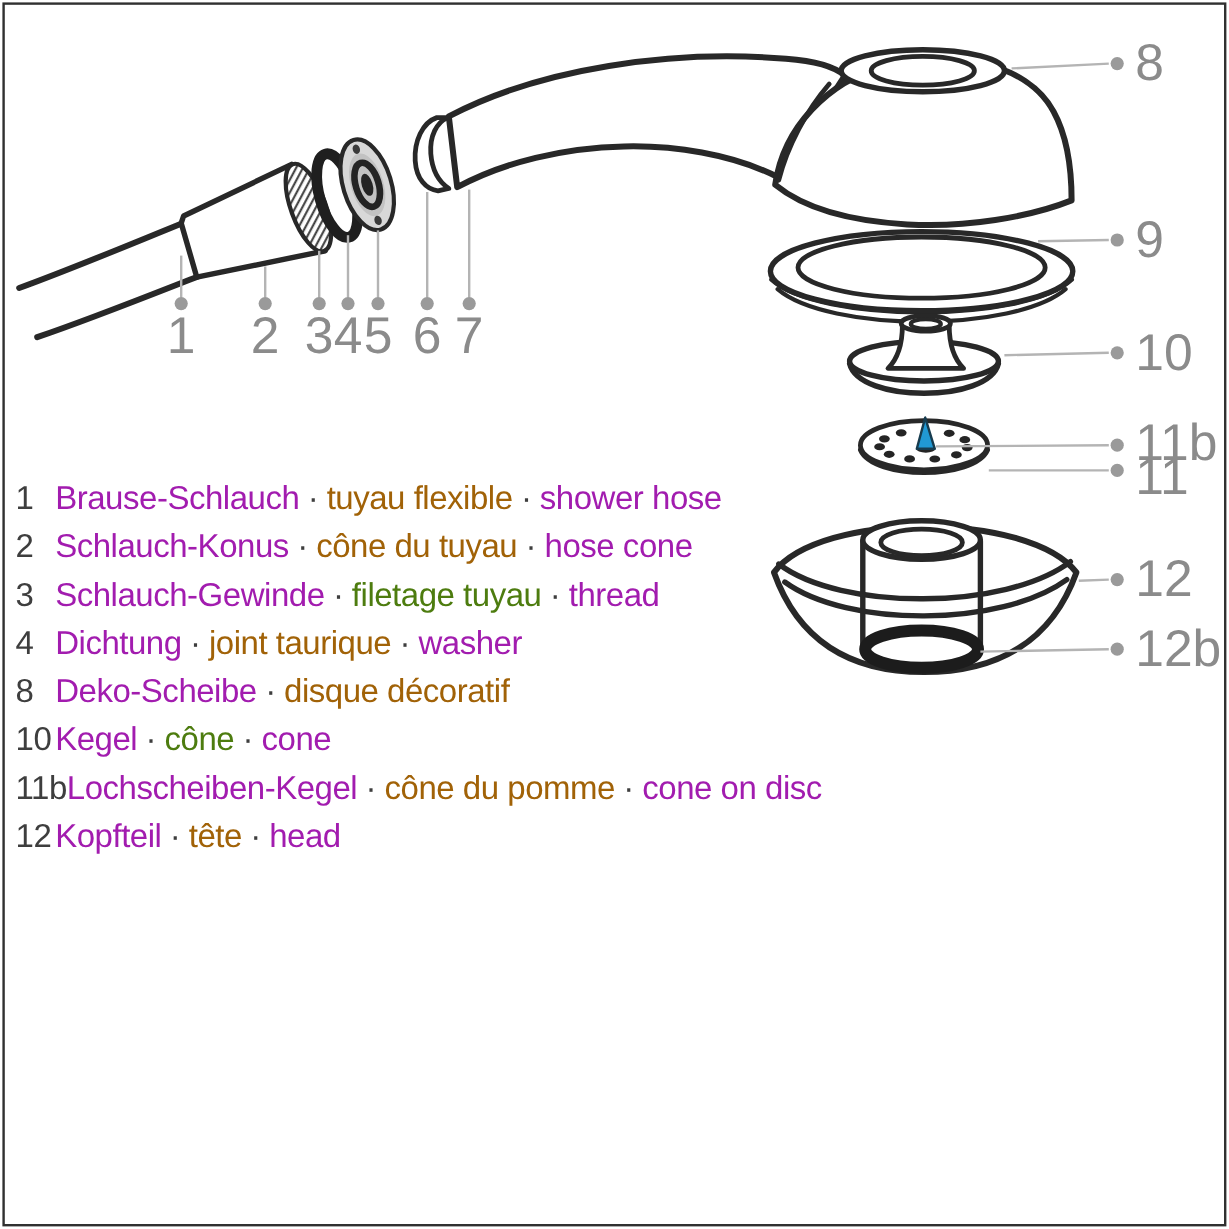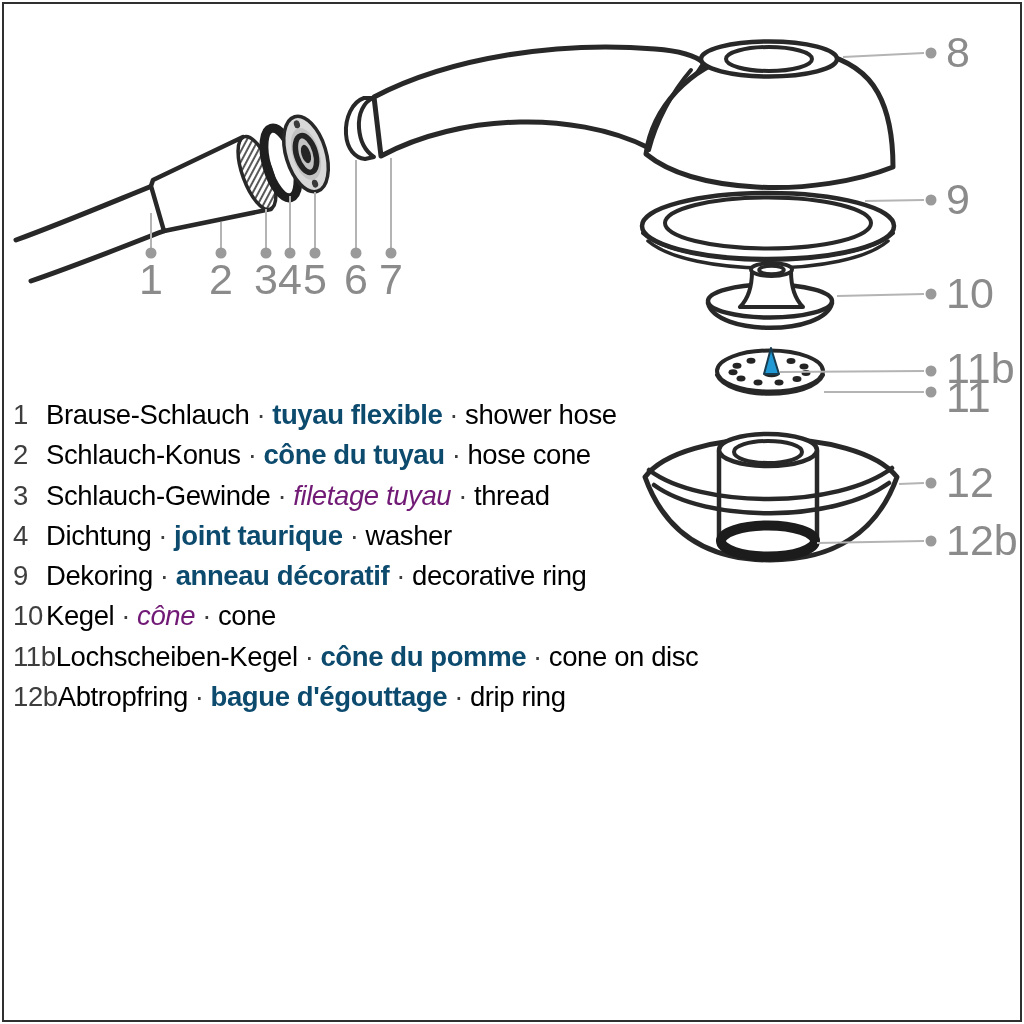--- a/index.html
+++ b/index.html
@@ -5,23 +5,23 @@
   html,body{margin:0;padding:0;background:#ffffff;}
   #canvas{position:relative;width:1024px;height:1024px;background:#ffffff;overflow:hidden;
           font-family:"Liberation Sans", sans-serif;}
   .frame{position:absolute;inset:2px;border:2.5px solid #303030;pointer-events:none;}
   #diagram-svg{position:absolute;left:0;top:0;}
   .num-label{font-size:43px;fill:#8b8b8b;font-family:"Liberation Sans",sans-serif;}
   .legend{position:absolute;left:13px;top:395px;width:760px;letter-spacing:-0.4px;}
   .lrow{height:40.3px;line-height:40.3px;font-size:27.5px;color:#3e3e3e;white-space:nowrap;}
   .lnum{display:inline-block;min-width:33px;color:#3e3e3e;}
   .sep{margin:0 7px;color:#3e3e3e;}
-  .fr[data-c="blue"]{color:#0c4a6e;font-weight:bold;}
-  .fr[data-c="dark"]{color:#701a75;font-style:italic;}
-  .de,.en{color:#000000;}
+  .fr[data-c="blue"]{color:#a16207;}
+  .fr[data-c="dark"]{color:#4d7c0f;}
+  .de,.en{color:#a21caf;}
 </style>
 </head>
 <body>
 
 <div id="canvas">
 
   <svg id="diagram-svg" width="1024" height="1024" viewBox="0 0 1024 1024">
     <defs>
       <pattern id="hatch" width="5" height="5" patternUnits="userSpaceOnUse" patternTransform="rotate(48)">
         <rect width="5" height="5" fill="#ffffff"></rect>
@@ -159,20 +159,20 @@
       <text class="num-label" x="946" y="497">12</text>
       <text class="num-label" x="946" y="555">12b</text>
     </g>
   </svg>
 
   <div class="legend">
     <div class="lrow"><span class="lnum">1</span><span class="de">Brause-Schlauch</span><span class="sep">·</span><span class="fr" data-c="blue">tuyau flexible</span><span class="sep">·</span><span class="en">shower hose</span></div>
     <div class="lrow"><span class="lnum">2</span><span class="de">Schlauch-Konus</span><span class="sep">·</span><span class="fr" data-c="blue">cône du tuyau</span><span class="sep">·</span><span class="en">hose cone</span></div>
     <div class="lrow"><span class="lnum">3</span><span class="de">Schlauch-Gewinde</span><span class="sep">·</span><span class="fr" data-c="dark">filetage tuyau</span><span class="sep">·</span><span class="en">thread</span></div>
     <div class="lrow"><span class="lnum">4</span><span class="de">Dichtung</span><span class="sep">·</span><span class="fr" data-c="blue">joint taurique</span><span class="sep">·</span><span class="en">washer</span></div>
-    <div class="lrow"><span class="lnum">9</span><span class="de">Dekoring</span><span class="sep">·</span><span class="fr" data-c="blue">anneau décoratif</span><span class="sep">·</span><span class="en">decorative ring</span></div>
+    <div class="lrow"><span class="lnum">8</span><span class="de">Deko-Scheibe</span><span class="sep">·</span><span class="fr" data-c="blue">disque décoratif</span><span class="sep"></span><span class="en"></span></div>
     <div class="lrow"><span class="lnum">10</span><span class="de">Kegel</span><span class="sep">·</span><span class="fr" data-c="dark">cône</span><span class="sep">·</span><span class="en">cone</span></div>
     <div class="lrow"><span class="lnum">11b</span><span class="de">Lochscheiben-Kegel</span><span class="sep">·</span><span class="fr" data-c="blue">cône du pomme</span><span class="sep">·</span><span class="en">cone on disc</span></div>
-    <div class="lrow"><span class="lnum">12b</span><span class="de">Abtropfring</span><span class="sep">·</span><span class="fr" data-c="blue">bague d'égouttage</span><span class="sep">·</span><span class="en">drip ring</span></div>
+    <div class="lrow"><span class="lnum">12</span><span class="de">Kopfteil</span><span class="sep">·</span><span class="fr" data-c="blue">tête</span><span class="sep">·</span><span class="en">head</span></div>
   </div>
 
   <div class="frame"></div>
 </div>
 
 </body></html>

